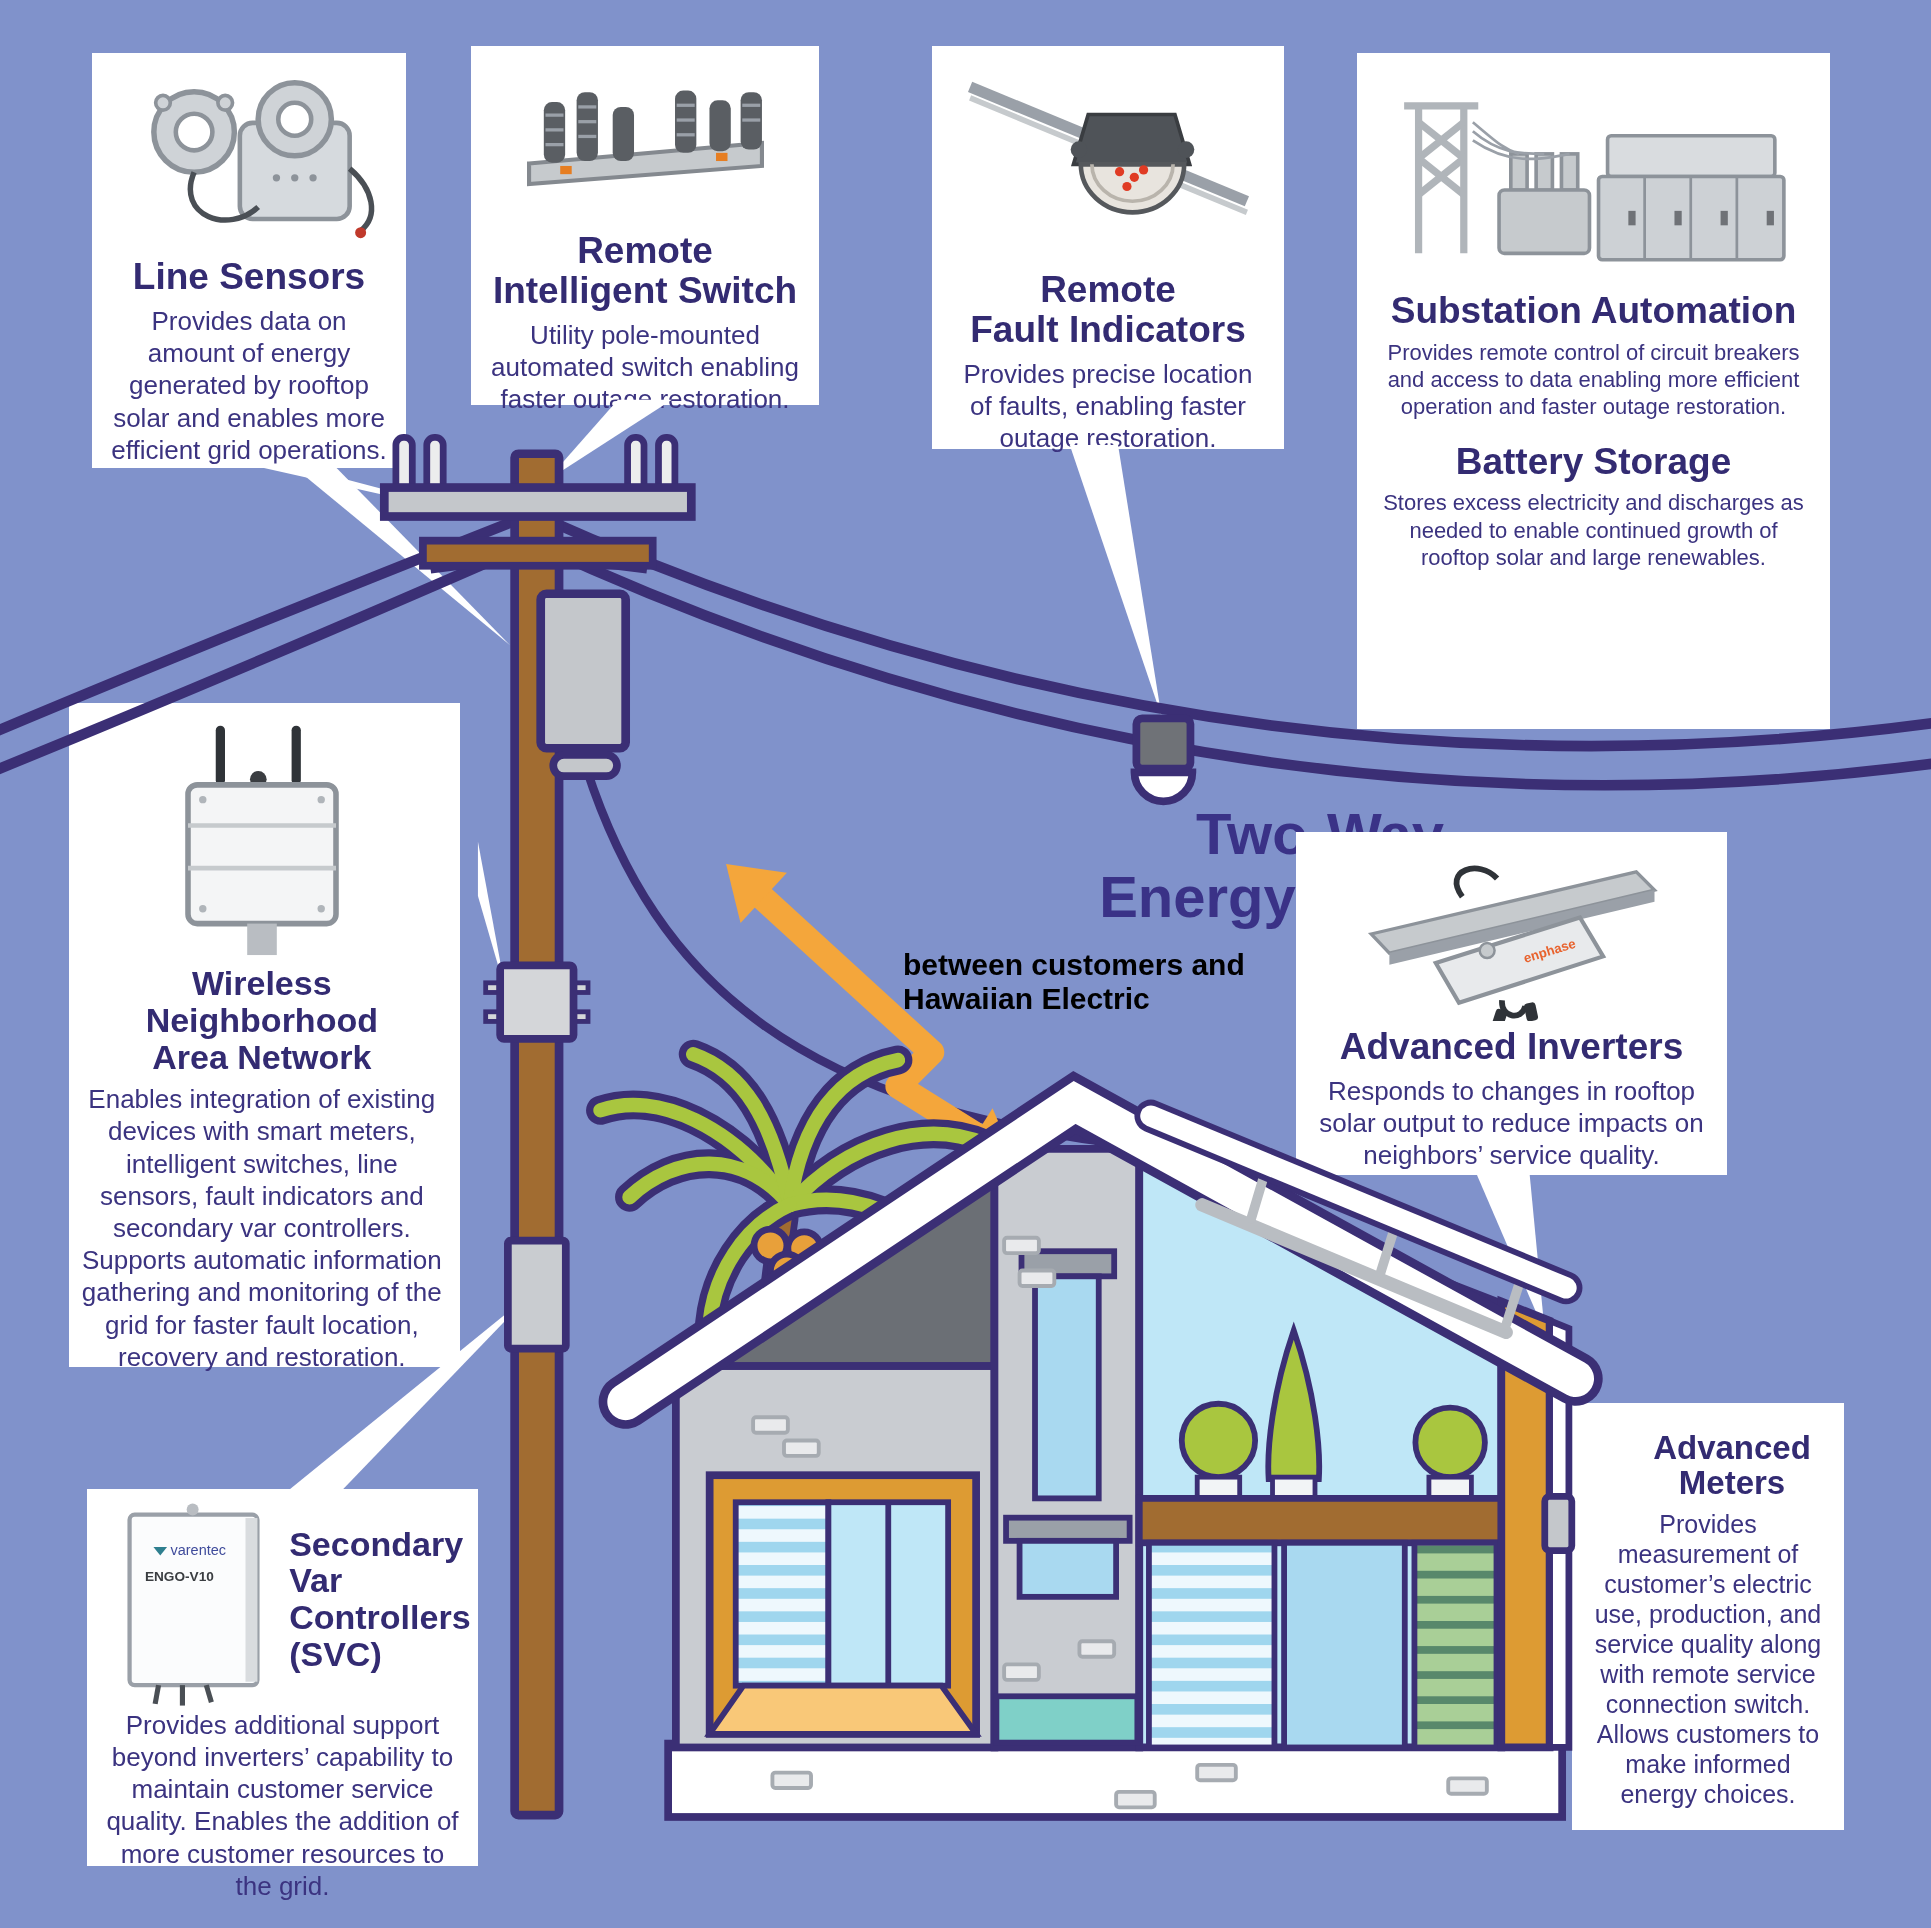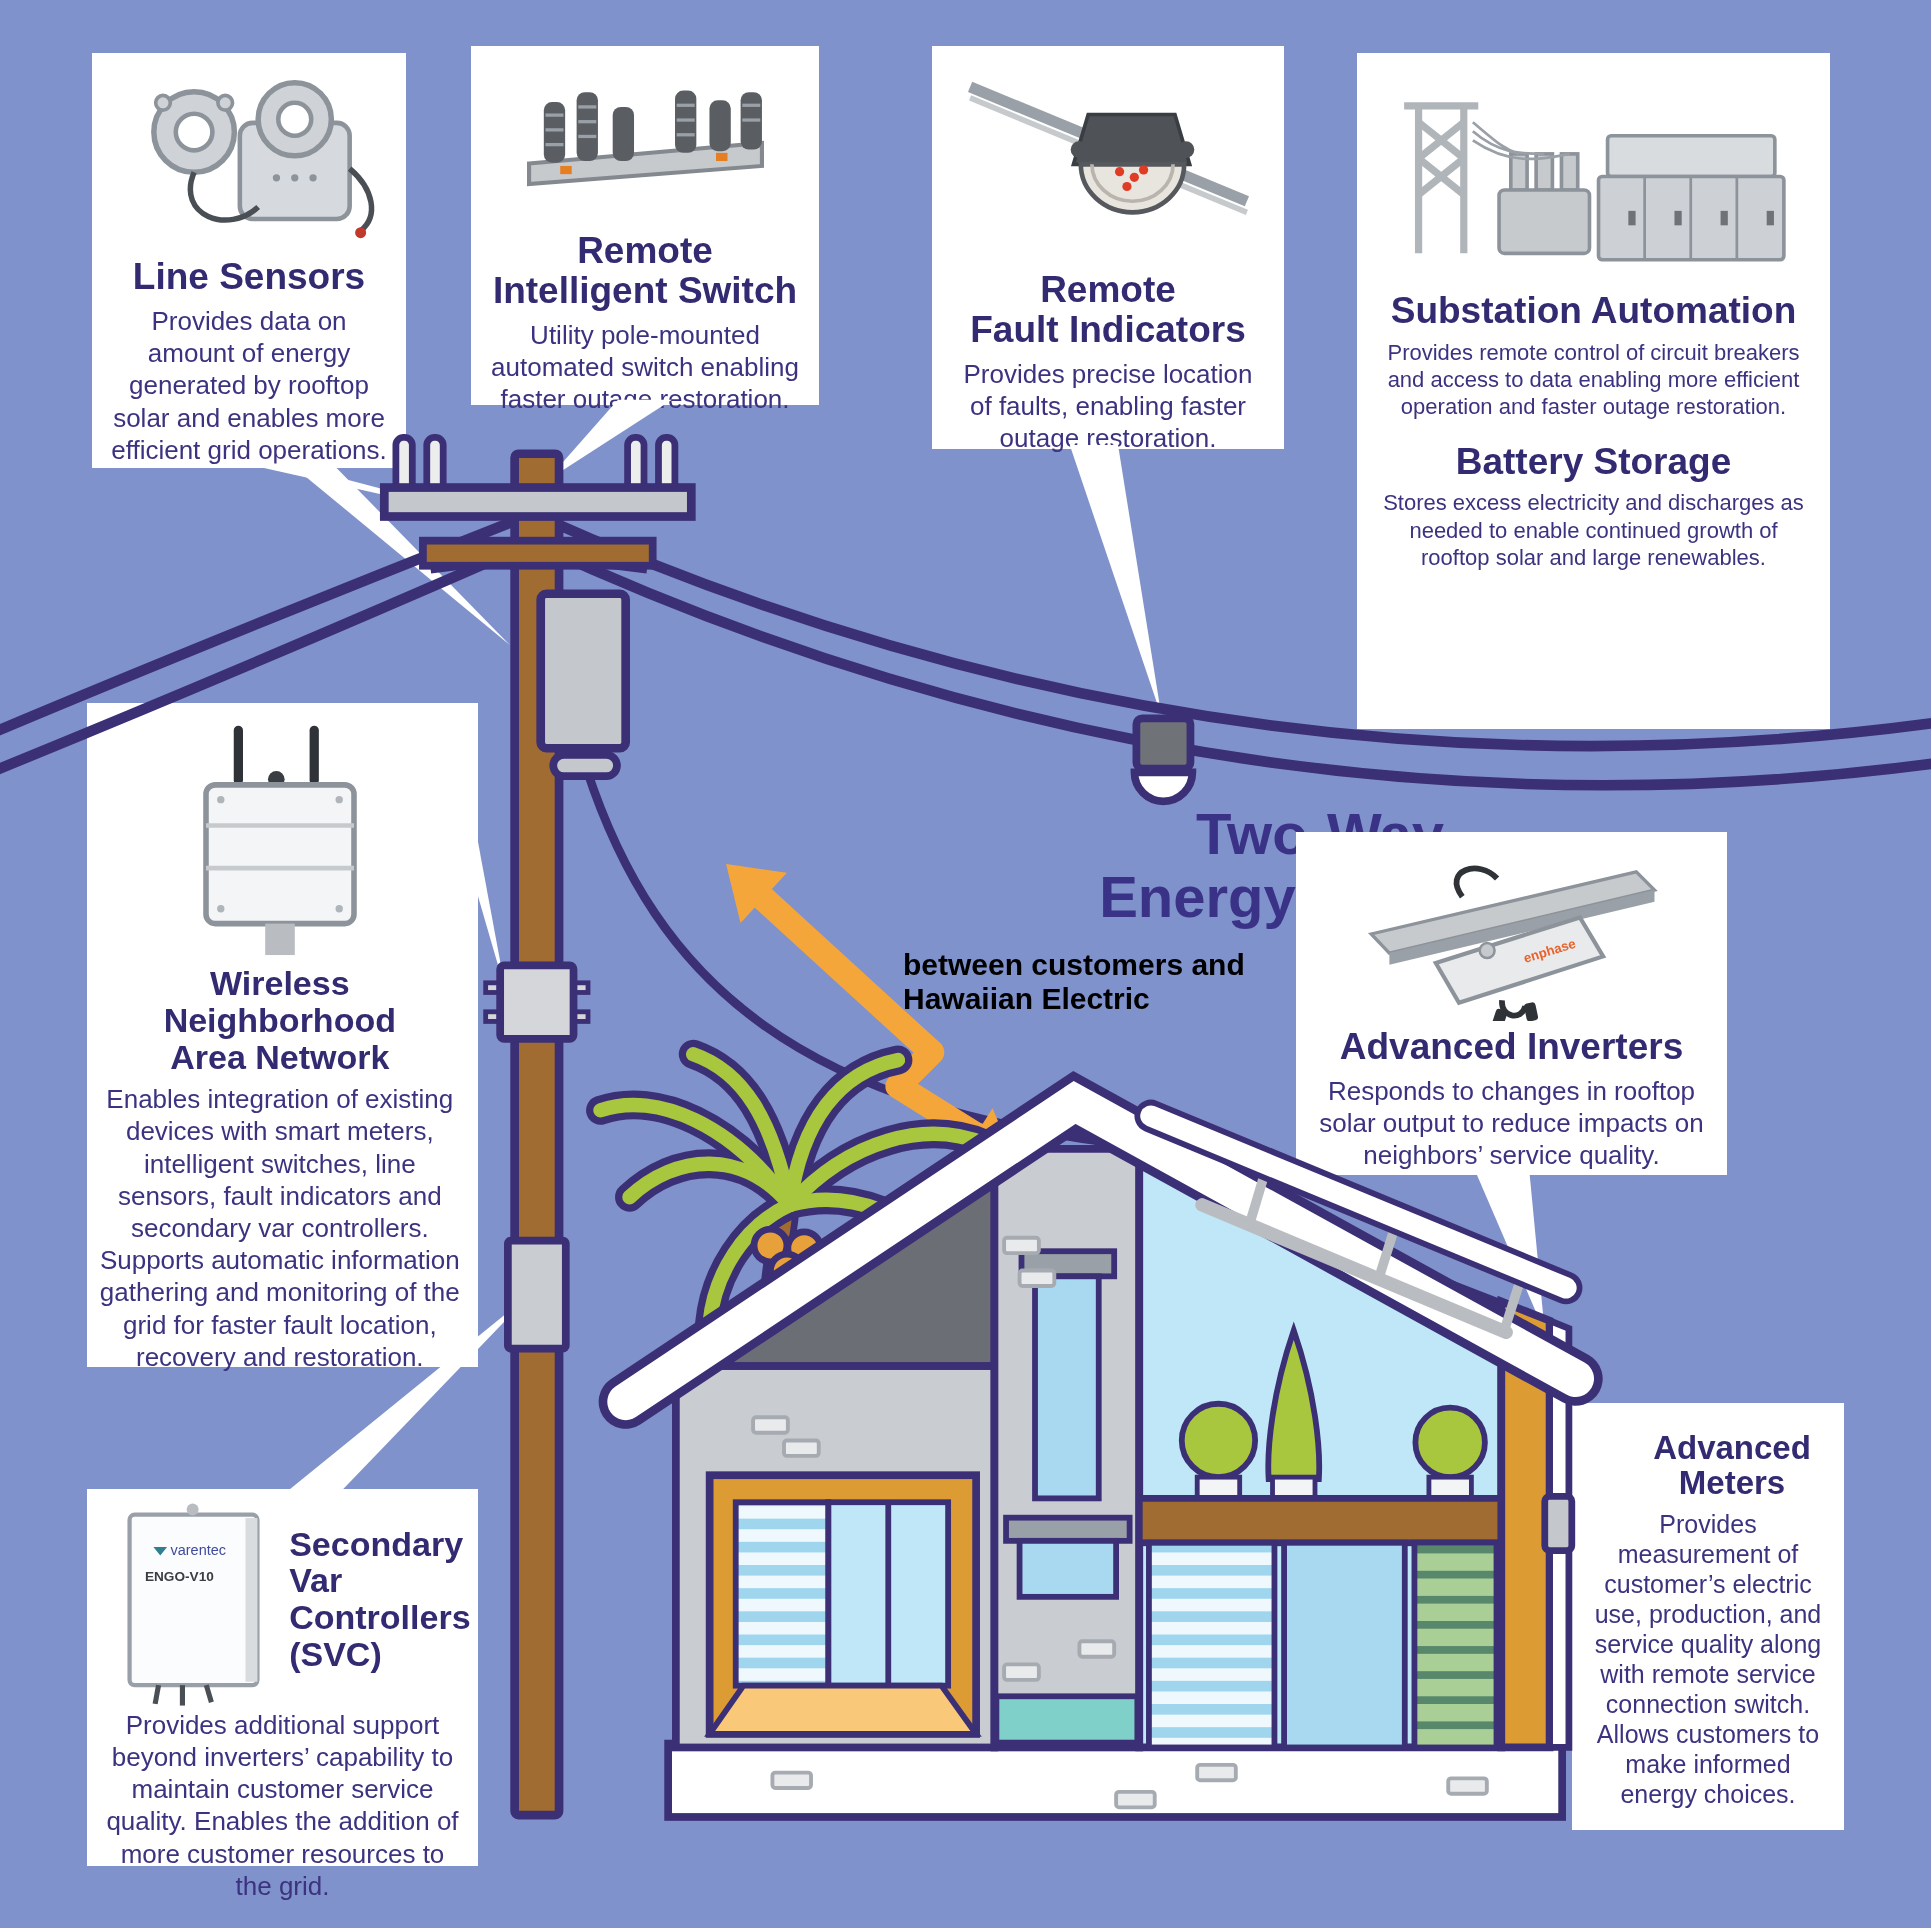--- a/index.html
+++ b/index.html
@@ -13,21 +13,21 @@
   .callout p{margin:0;font-size:26px;line-height:1.24;color:#3b3380;white-space:pre-line;}
   .fig{display:flex;justify-content:center;align-items:center;}
   .heading{position:absolute;left:903px;top:803px;width:541px;z-index:1;}
   .heading h1{margin:0;font-size:58px;line-height:1.08;font-weight:bold;color:#3a3287;white-space:pre-line;text-align:right;}
   .heading .sub{margin-top:19.3px;font-size:30px;font-weight:bold;color:#000000;white-space:pre-line;}
   #box-line-sensors{left:92px;top:53px;width:314px;height:415px;}
   #box-ris{left:471px;top:46px;width:348px;height:359px;}
   #box-rfi{left:932px;top:46px;width:352px;height:403px;}
   #box-substation{left:1357px;top:53px;width:473px;height:676px;}
   #box-substation p{font-size:22px;}
-  #box-wnan{left:87px;top:703px;width:391px;height:664px;padding-left:12px;}
+  #box-wnan{left:69px;top:703px;width:391px;height:664px;padding-left:12px;}
   #box-wnan h2{font-size:34px;}
   #box-ai{left:1296px;top:832px;width:431px;height:343px;}
   #box-svc{left:87px;top:1489px;width:391px;height:377px;padding-top:11.6px;}
   #box-svc .svc-head{display:flex;width:100%;align-items:flex-start;text-align:left;}
   #box-svc h2{font-size:34px;margin:25px 0 0 5.8px;}
   #box-am{left:1572px;top:1403px;width:272px;height:427px;padding:21px 13.5px;}
   #box-am h2{font-size:33px;margin-left:48px;}
   #box-am p{font-size:25px;line-height:1.2;}
   .spacer{height:15.4px;}
   svg text{font-family:"Liberation Sans",sans-serif;}

